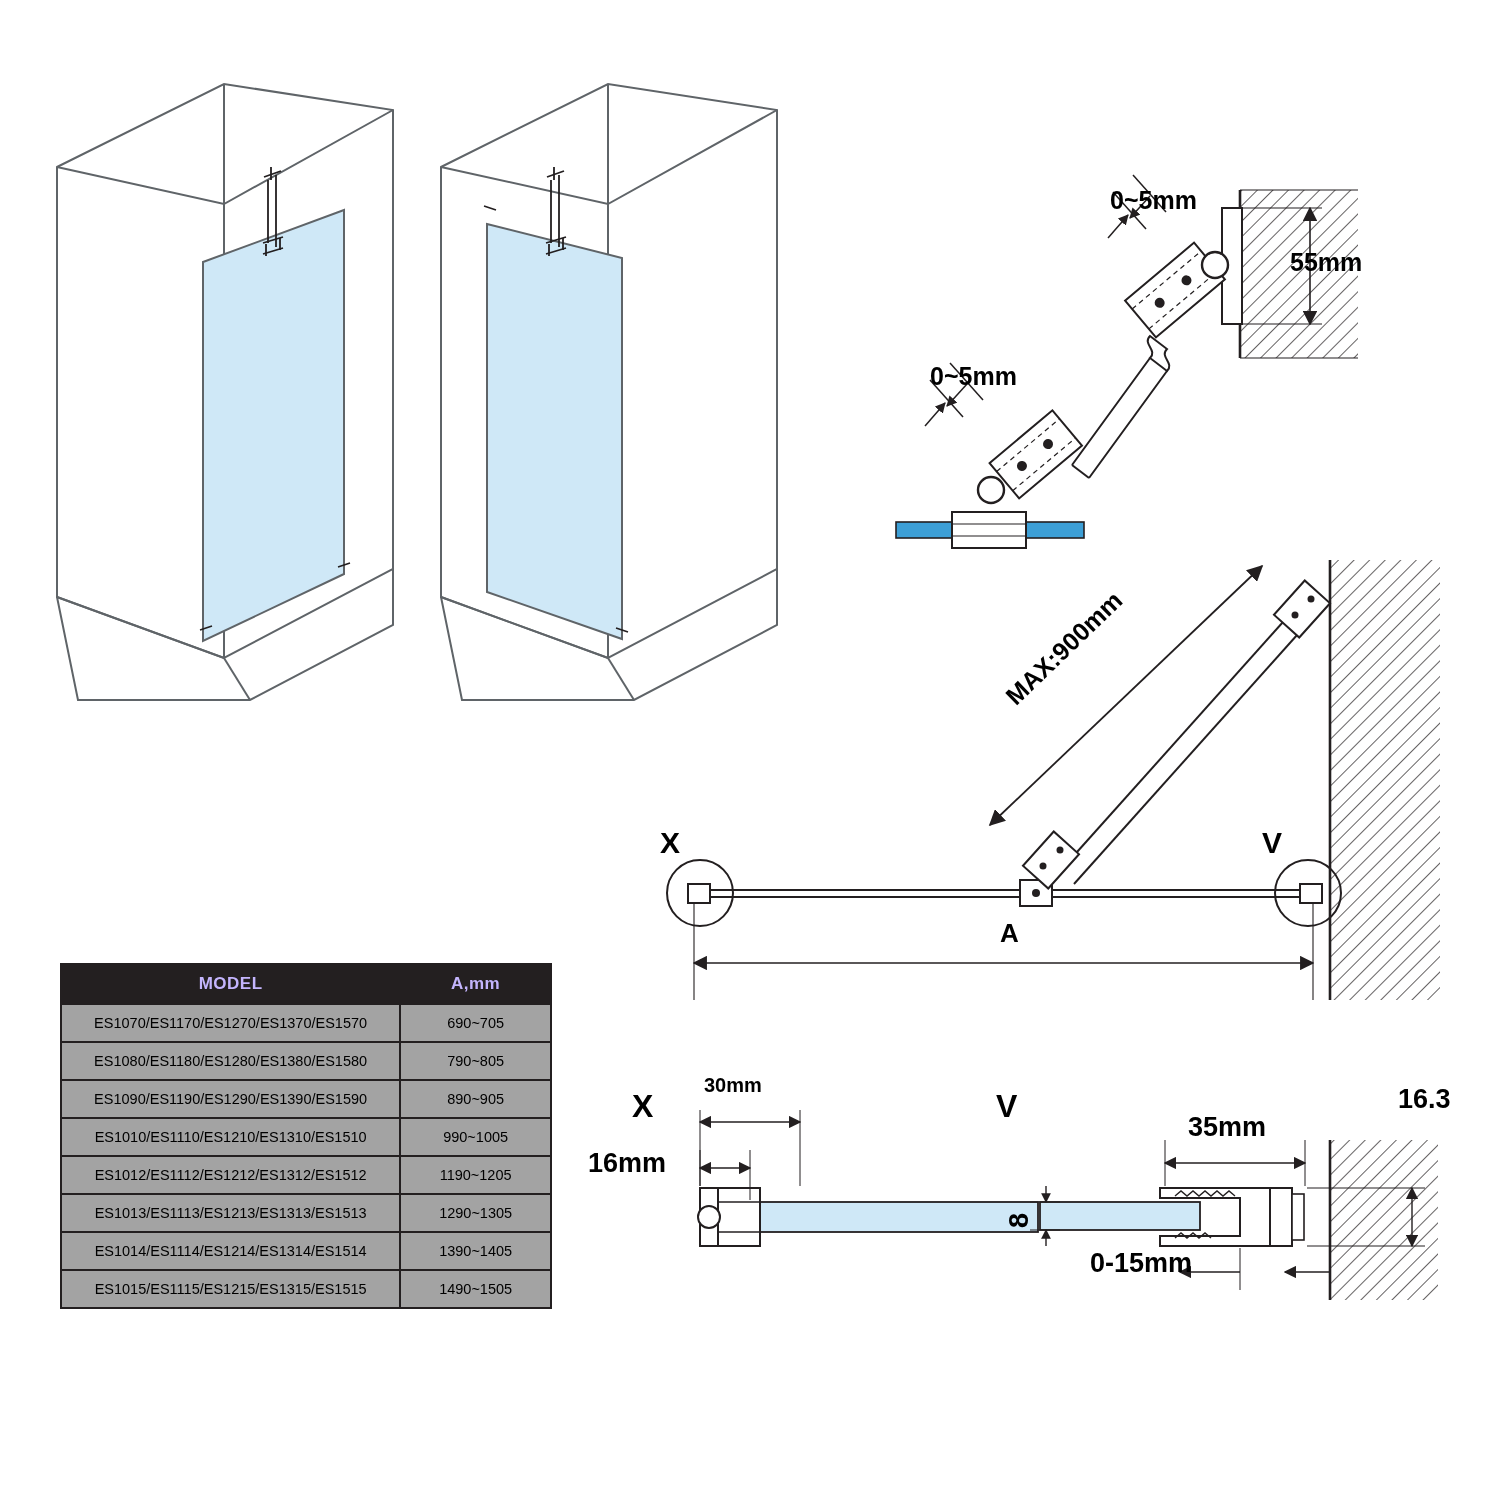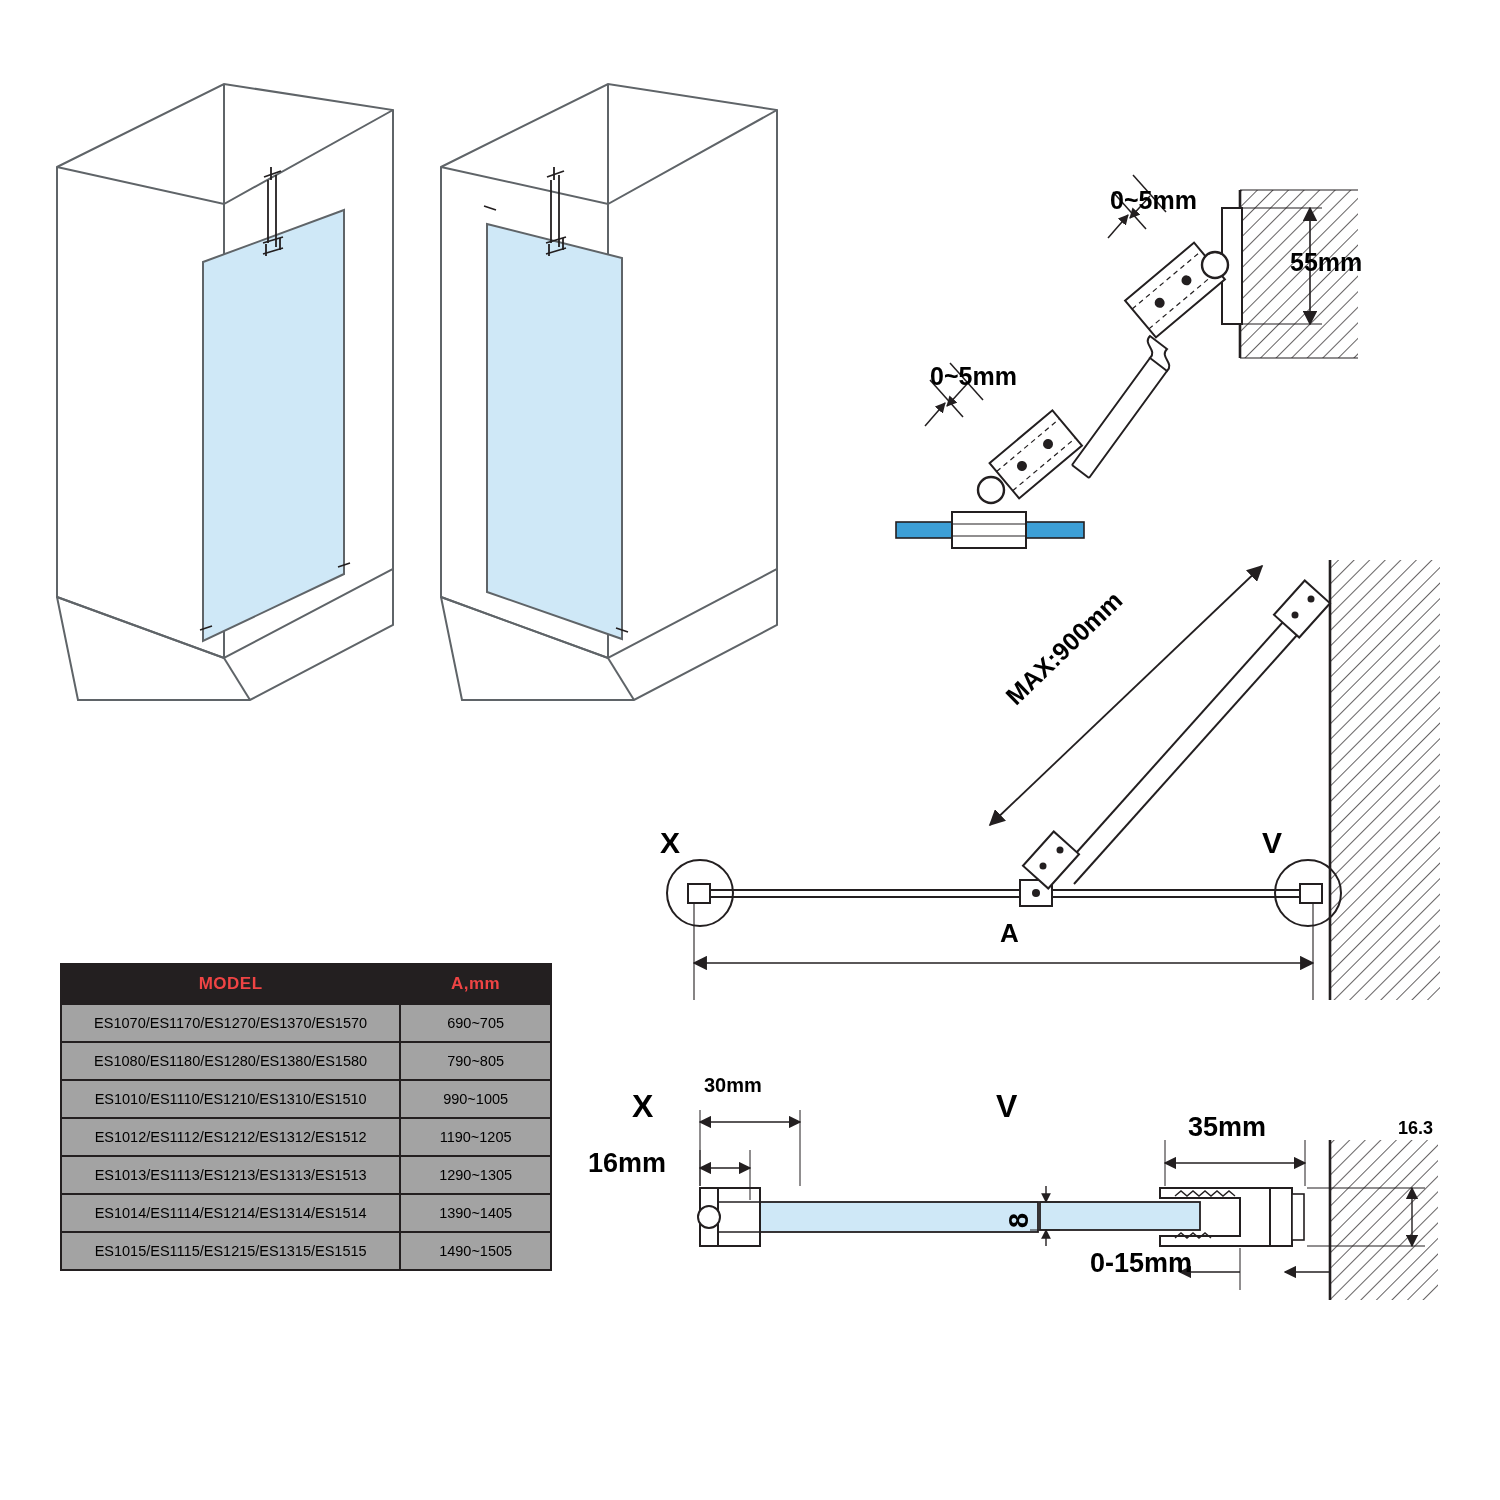--- a/index.html
+++ b/index.html
@@ -39,21 +39,21 @@
     position: absolute;
     left: 60px;
     top: 963px;
     width: 492px;
     border-collapse: collapse;
     background: #fff;
     font-family: "Liberation Sans", sans-serif;
   }
   #model-table th {
     background: #231f20;
-    color: #ef4444;
+    color: #c4b5fd;
     font-size: 17px;
     font-weight: bold;
     padding: 9px 0;
     border: 2px solid #231f20;
     text-align: center;
     letter-spacing: 0.5px;
   }
   #model-table td {
     border: 2px solid #231f20;
     font-size: 14.5px;
@@ -344,21 +344,21 @@
   <div class="lbl" style="left:632px; top:1088px; font-size:32px;">X</div>
 
   <div class="lbl" style="left:704px; top:1074px; font-size:20px;">30mm</div>
 
   <div class="lbl" style="left:588px; top:1148px; font-size:27px;">16mm</div>
 
   <div class="lbl" style="left:996px; top:1088px; font-size:32px;">V</div>
 
   <div class="lbl" style="left:1188px; top:1112px; font-size:27px;">35mm</div>
 
-  <div class="lbl" style="left:1398px; top:1118px; font-size:18px;">16.3</div>
+  <div class="lbl" style="left:1398px; top:1084px; font-size:27px;">16.3</div>
 
   <div class="lbl" style="left:1004px; top:1228px; font-size:27px; transform:rotate(-90deg); transform-origin:left top;">8</div>
 
   <div class="lbl" style="left:1090px; top:1248px; font-size:27px;">0-15mm</div>
 
   <table id="model-table">
     <thead>
       <tr>
         <th>MODEL</th>
         <th>A,mm</th>
@@ -367,20 +367,24 @@
     <tbody>
       <tr>
         <td class="model-cell">ES1070/ES1170/ES1270/ES1370/ES1570</td>
         <td class="dim-cell">690~705</td>
       </tr>
       <tr>
         <td class="model-cell">ES1080/ES1180/ES1280/ES1380/ES1580</td>
         <td class="dim-cell">790~805</td>
       </tr>
       <tr>
+        <td class="model-cell">ES1090/ES1190/ES1290/ES1390/ES1590</td>
+        <td class="dim-cell">890~905</td>
+      </tr>
+      <tr>
         <td class="model-cell">ES1010/ES1110/ES1210/ES1310/ES1510</td>
         <td class="dim-cell">990~1005</td>
       </tr>
       <tr>
         <td class="model-cell">ES1012/ES1112/ES1212/ES1312/ES1512</td>
         <td class="dim-cell">1190~1205</td>
       </tr>
       <tr>
         <td class="model-cell">ES1013/ES1113/ES1213/ES1313/ES1513</td>
         <td class="dim-cell">1290~1305</td>

